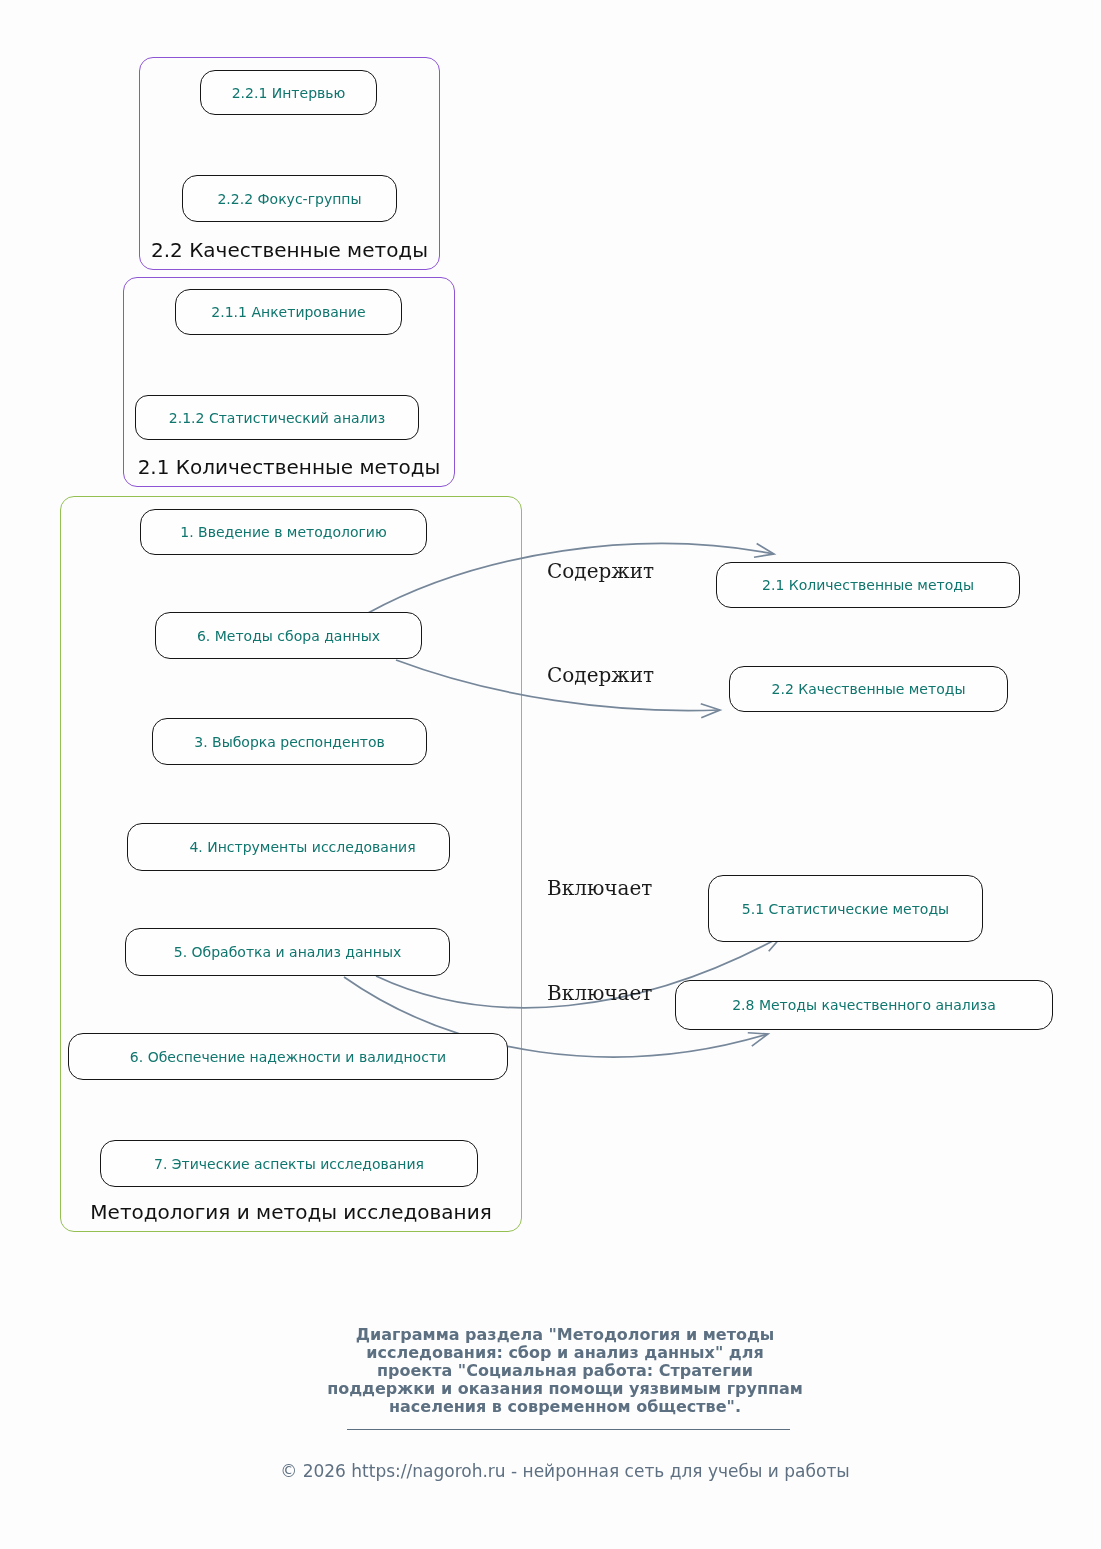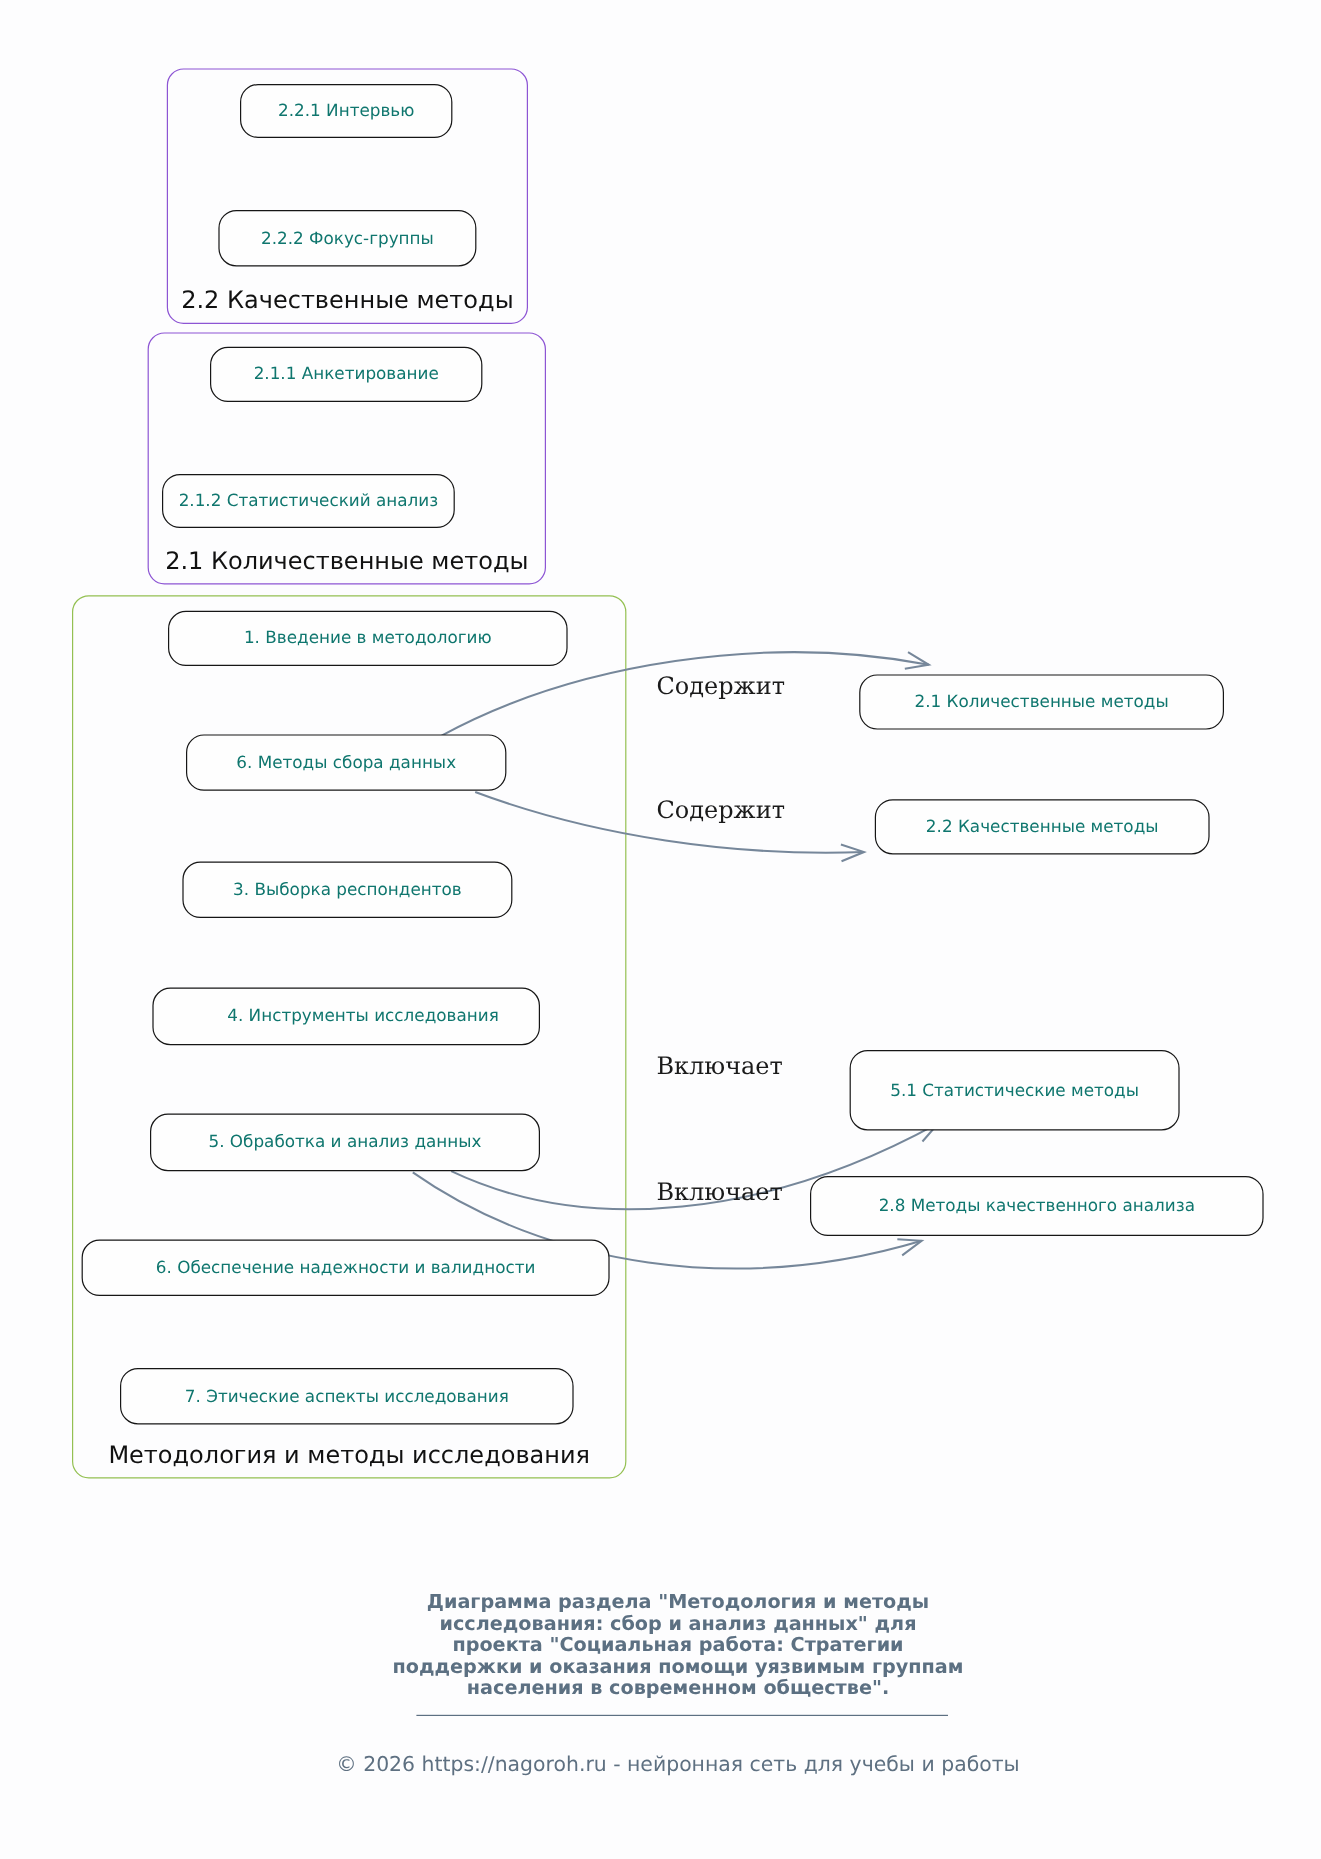--- a/index.html
+++ b/index.html
@@ -65,23 +65,23 @@
   <path d="M368,613 C480,552 640,528 774,554" marker-end="url(#vee)"></path>
   <path d="M396,660 C495,697 612,714 720,710" marker-end="url(#vee)"></path>
   <path d="M376,976 C490,1030 640,1014 782,936" marker-end="url(#vee)"></path>
   <path d="M344,977 C455,1055 615,1080 768,1034" marker-end="url(#vee)"></path>
 </svg>
 
 <div class="node" style="left:200px;top:70px;width:177px;height:45px;">2.2.1 Интервью</div>
 <div class="node" style="left:182px;top:175px;width:215px;height:47px;">2.2.2 Фокус-группы</div>
 
 <div class="node" style="left:175px;top:289px;width:227px;height:46px;">2.1.1 Анкетирование</div>
-<div class="node" style="left:135px;top:395px;width:244px;height:45px;">2.1.2 Статистический анализ</div>
+<div class="node" style="left:135px;top:395px;width:284px;height:45px;border-radius:13px;">2.1.2 Статистический анализ</div>
 
-<div class="node" style="left:140px;top:509px;width:333px;height:46px;">1. Введение в методологию</div>
+<div class="node" style="left:140px;top:509px;width:287px;height:46px;">1. Введение в методологию</div>
 <div class="node" style="left:155px;top:612px;width:267px;height:47px;">6. Методы сбора данных</div>
 <div class="node" style="left:152px;top:718px;width:275px;height:47px;">3. Выборка респондентов</div>
 <div class="node" style="left:127px;top:823px;width:323px;height:48px;padding-left:28px;">4. Инструменты исследования</div>
 <div class="node" style="left:125px;top:928px;width:325px;height:48px;">5. Обработка и анализ данных</div>
 <div class="node" style="left:68px;top:1033px;width:440px;height:47px;">6. Обеспечение надежности и валидности</div>
 <div class="node" style="left:100px;top:1140px;width:378px;height:47px;text-align:right;">7. Этические аспекты исследования</div>
 
 <div class="node" style="left:716px;top:562px;width:304px;height:46px;">2.1 Количественные методы</div>
 <div class="node" style="left:729px;top:666px;width:279px;height:46px;">2.2 Качественные методы</div>
 <div class="node" style="left:708px;top:875px;width:275px;height:67px;">5.1 Статистические методы</div>

